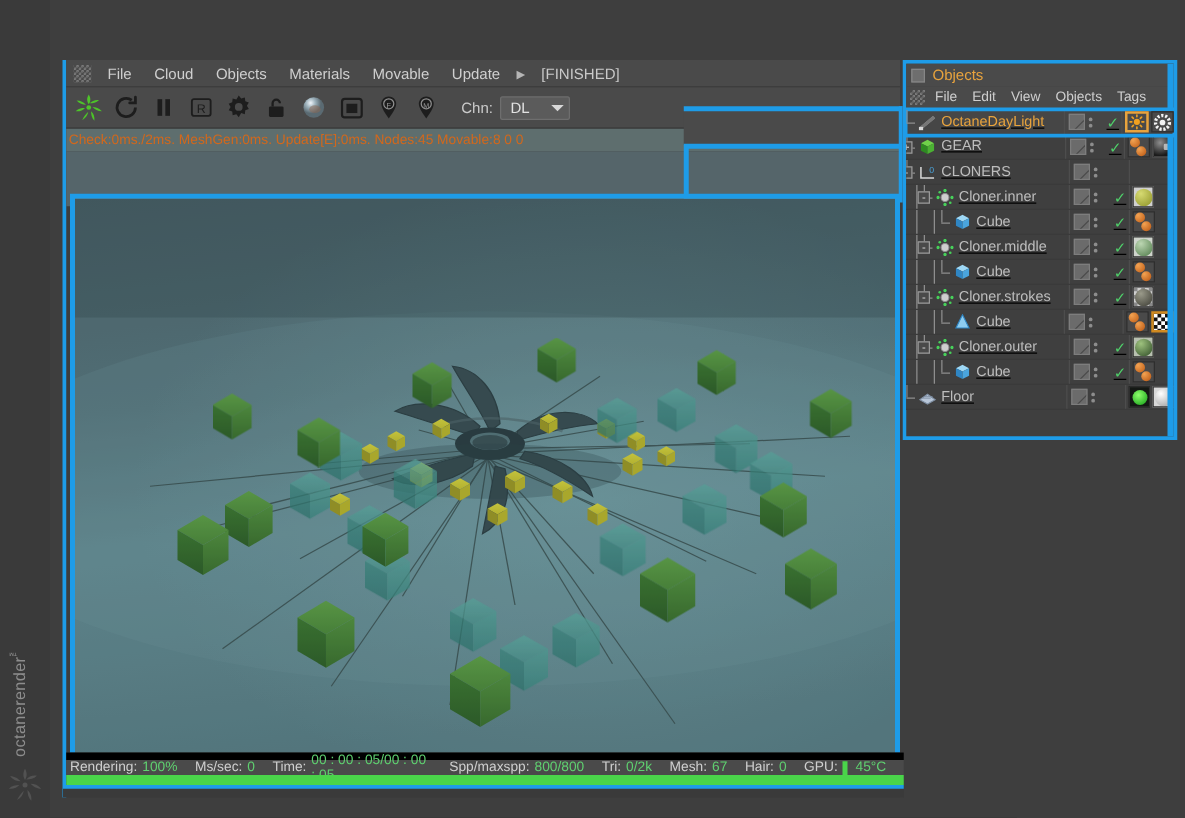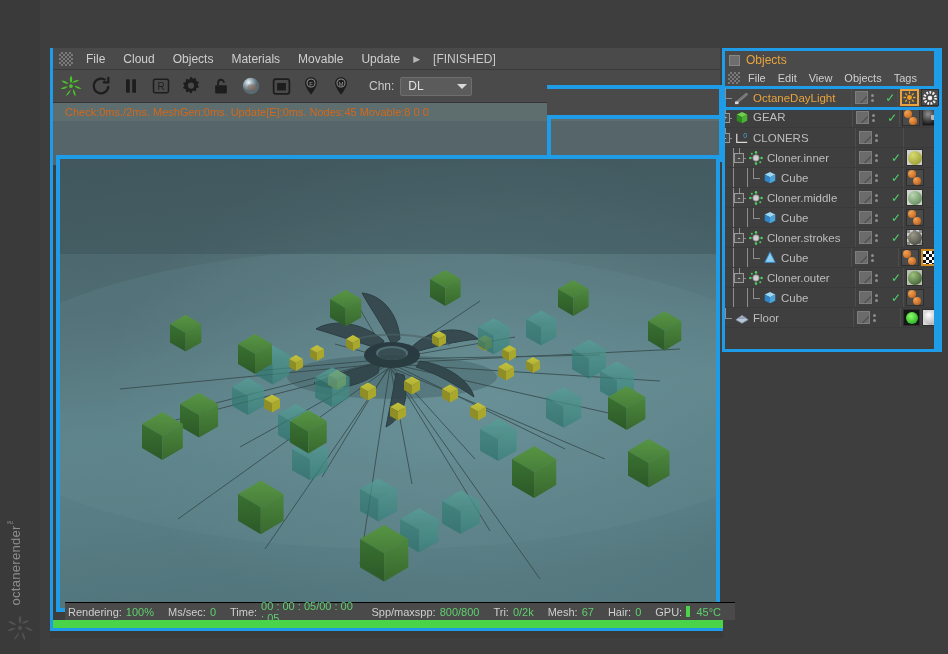--- a/index.html
+++ b/index.html
@@ -59,30 +59,30 @@
   .toolbar{
     height:33px;background:#4a4a4a;display:flex;align-items:center;
     padding-left:4px;gap:2px;border-bottom:1px solid #353535;
   }
   .tb-btn{
     width:28px;height:28px;display:flex;align-items:center;justify-content:center;
   }
   .chn-wrap{display:flex;align-items:center;gap:6px;margin-left:12px;}
   .chn-label{font-size:12px;color:#cacaca;}
   .chn-select{
-    width:72px;height:19px;background:#5b5b5b;border:1px solid #6e6e6e;
+    width:56px;height:19px;background:#5b5b5b;border:1px solid #6e6e6e;
     border-radius:2px;display:flex;align-items:center;justify-content:space-between;
     padding:0 4px 0 7px;
   }
   .chn-select span{font-size:12px;color:#e2e2e2;}
   .caret{width:0;height:0;border-left:5px solid transparent;border-right:5px solid transparent;border-top:5px solid #d8d8d8;}
 
   .statsline{
     height:18px;background:#5e6e6e;display:flex;align-items:center;
-    padding-left:12px;
+    padding-left:2px;
   }
   .statsline span{font-size:11px;color:#d2681c;white-space:nowrap;}
 
   .midstrip{
     position:relative;height:44px;background:#55656a;
   }
   .blue-box{
     position:absolute;left:494px;top:-6px;width:176px;height:47px;
     border:4px solid #1e9ce8;
   }
@@ -95,22 +95,21 @@
     position:absolute;left:3px;top:107px;width:664px;height:457px;
     border:4px solid #1e9ce8;
   }
   .viewport{
     position:absolute;inset:0;overflow:hidden;background:#5d7b80;
   }
 
   .statusbar{
     position:absolute;left:0;bottom:18px;width:670px;height:18px;
     background:#4a4a4a;display:flex;align-items:center;gap:0;padding-left:3px;
-    border-top:1px solid #000000;
-    margin-left:12px;
+    border-top:6px solid #000000;
   }
   .sb-label{font-size:11px;color:#cfcfcf;margin-right:4px;}
   .sb-val{font-size:11px;color:#5fd070;margin-right:14px;}
   .gpu-bar{display:inline-block;width:5px;height:11px;background:#4ad44a;margin-right:6px;vertical-align:-1px;}
   .progressbar{
     position:absolute;left:0;bottom:10px;width:670px;height:8px;background:#333;
   }
   .progressbar>div{height:100%;background:#4ad44a;}
   .bottom-blue{
     position:absolute;left:-3px;bottom:0;width:673px;height:10px;background:#3a3a3a;
@@ -138,20 +137,21 @@
       linear-gradient(45deg,#8a8a8a 25%,transparent 25%,transparent 75%,#8a8a8a 75%),
       linear-gradient(45deg,#8a8a8a 25%,transparent 25%,transparent 75%,#8a8a8a 75%);
     background-size:4px 4px;background-position:0 0,2px 2px;opacity:.75;
   }
   .om-menu{font-size:11px;color:#cfcfcf;padding:0 6px;}
 
   .om-list{position:relative;background:#3f3f3f;}
   .om-row{
     position:relative;height:20px;display:flex;align-items:center;
     border-bottom:1px solid #3a3a3a;
+    text-decoration:underline;
   }
   .om-row.sel{outline:3px solid #1e9ce8;outline-offset:-1px;z-index:4;background:#464646;}
   .om-name-area{
     position:relative;width:130px;height:100%;display:flex;align-items:center;
     overflow:hidden;
   }
   .om-label{font-size:11.5px;color:#bdbdbd;white-space:nowrap;}
   .om-label.hl{color:#e8a33d;}
   .om-ico{width:14px;height:14px;margin-right:4px;flex:none;}
 

